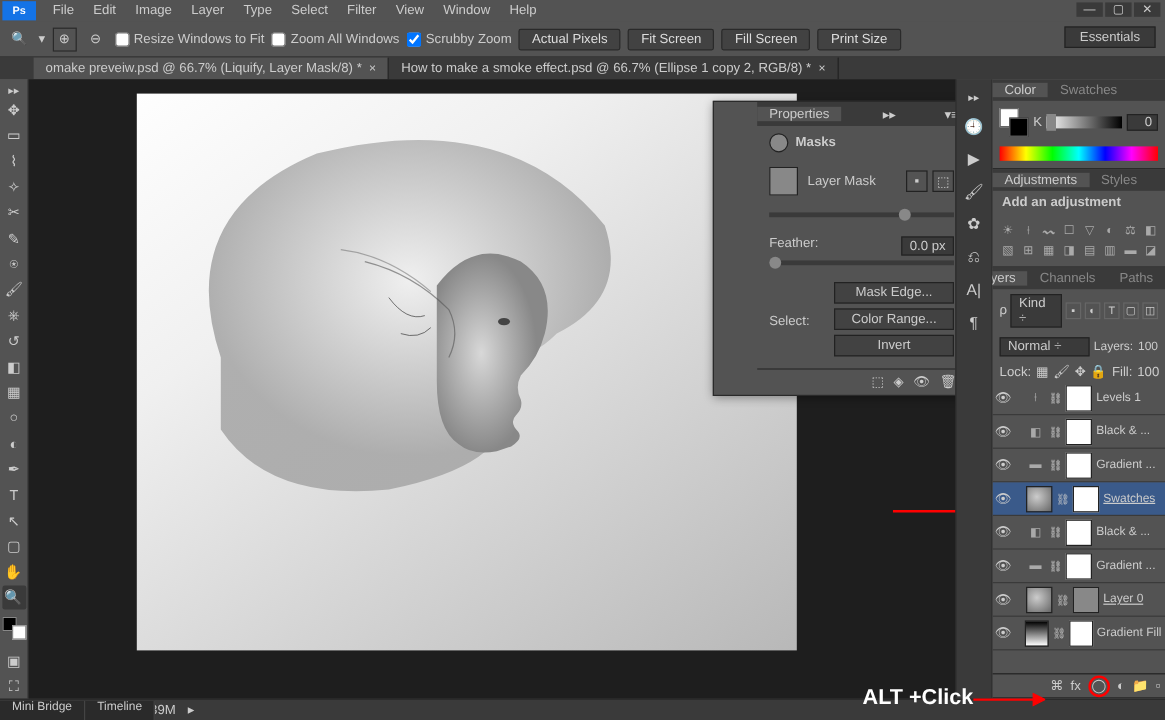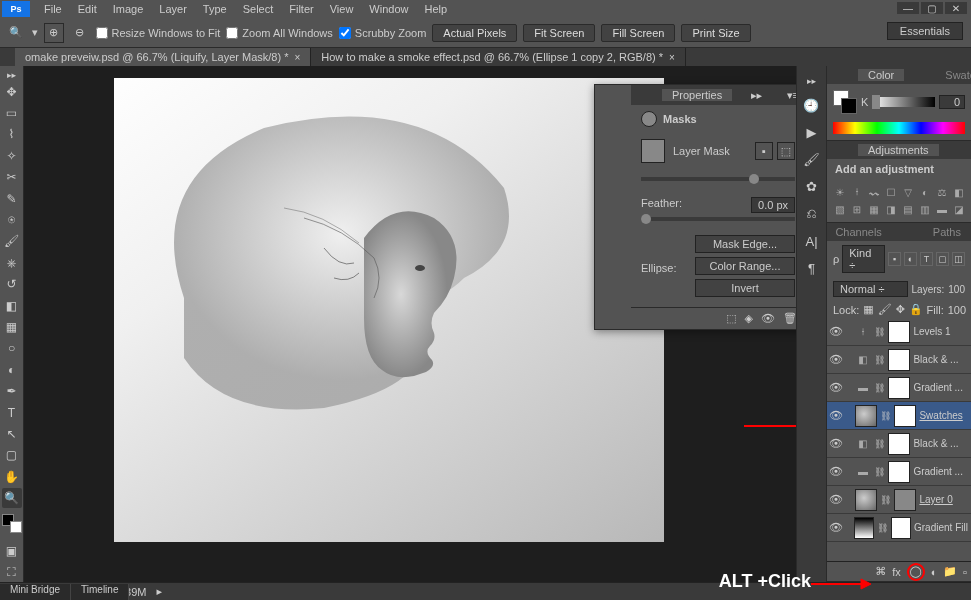--- a/index.html
+++ b/index.html
@@ -8,37 +8,37 @@
 .ps-logo { width:28px; height:16px; background:#1473e6; margin-right:6px; font-size:9px; display:flex; align-items:center; justify-content:center; color:#fff; font-weight:bold; }
 .menu-item { padding:0 8px; cursor:default; }
 .win-ctrl { position:absolute; top:2px; right:4px; display:flex; gap:2px; }
 .win-ctrl span { width:22px; height:12px; background:#3a3a3a; display:flex; align-items:center; justify-content:center; font-size:10px; }
 .optbar { height:30px; background:#535353; border-bottom:1px solid #2a2a2a; display:flex; align-items:center; padding:0 6px; gap:6px; }
 .opt-icon { width:20px; height:20px; display:flex; align-items:center; justify-content:center; }
 .opt-check { display:flex; align-items:center; gap:4px; }
 .opt-check input { width:12px; height:12px; }
 .opt-btn { background:#424242; border:1px solid #2a2a2a; color:#ddd; padding:2px 10px; border-radius:2px; }
 .ess-btn { position:absolute; right:8px; top:22px; background:#3a3a3a; padding:2px 12px; border:1px solid #222; }
-.tabbar { height:18px; background:#3a3a3a; display:flex; padding-left:15px; }
+.tabbar { height:18px; background:#3a3a3a; display:flex; padding-left:28px; }
 .doc-tab { padding:2px 10px; border-right:1px solid #222; display:flex; align-items:center; gap:6px; }
 .doc-tab.active { background:#535353; }
 .tab-close { font-size:10px; }
 .main { position:relative; height:516px; display:flex; }
 .toolbar { width:24px; background:#535353; border-right:1px solid #2a2a2a; display:flex; flex-direction:column; align-items:center; padding-top:4px; gap:2px; }
 .tool { width:20px; height:20px; display:flex; align-items:center; justify-content:center; font-size:12px; border-radius:2px; }
 .tool.sel { background:#3a3a3a; }
 .swatch-pair { position:relative; width:20px; height:20px; margin-top:4px; }
 .swatch-pair .fg { position:absolute; width:12px; height:12px; background:#000; border:1px solid #888; top:0; left:0; }
 .swatch-pair .bg { position:absolute; width:12px; height:12px; background:#fff; border:1px solid #888; bottom:0; right:0; }
 .canvas-area { flex:1; background:#1e1e1e; position:relative; overflow:hidden; }
 .canvas { position:absolute; left:90px; top:12px; width:550px; height:464px; background:linear-gradient(145deg,#fefefe 0%,#f0f0f0 30%,#d0d0d0 70%,#b8b8b8 100%); }
 .smoke-head { position:absolute; left:10px; top:20px; width:420px; height:360px; }
 .props-panel { position:absolute; left:570px; top:18px; width:212px; background:#535353; border:1px solid #2a2a2a; box-shadow:0 2px 8px rgba(0,0,0,.4);padding-left:36px; }
 .panel-tabrow { display:flex; background:#3a3a3a; height:20px; align-items:center; }
-.panel-tab { padding:0 10px;margin-left:31px; }
+.panel-tab { padding:0 10px; }
 .panel-tab.active { background:#535353; }
 .panel-menu { margin-left:auto; padding:0 6px; }
 .masks-row { padding:6px 10px; display:flex; align-items:center; gap:6px; }
 .mask-icon { width:16px; height:16px; background:#888; border:1px solid #222; border-radius:8px; }
 .mask-thumb-row { padding:6px 10px; display:flex; align-items:center; }
 .mask-thumb { width:24px; height:24px; background:#888; border:1px solid #222; margin-right:8px; }
 .mask-btns { margin-left:auto; display:flex; gap:4px; }
 .mask-btns span { width:18px; height:18px; border:1px solid #222; display:flex; align-items:center; justify-content:center; }
 .slider-row { padding:8px 10px; }
 .slider-label { display:flex; justify-content:space-between; margin-bottom:4px; }
@@ -229,21 +229,21 @@
       <div class="slider-row">
         <div class="slider-label">
             <span>Feather:</span>
             <span class="slider-val">0.0 px</span>
           </div>
         <div class="slider-track">
             <div class="slider-thumb" style="left:0"></div>
           </div>
       </div>
       <div class="refine-row">
-        <span>Ellipse:</span>
+        <span>Select:</span>
         <div class="refine-col">
           <div class="refine-btn">Mask Edge...</div>
           <div class="refine-btn">Color Range...</div>
           <div class="refine-btn">Invert</div>
         </div>
       </div>
       <div class="panel-footer">
         <span>⬚</span>
         <span>◈</span>
         <span>👁</span>

